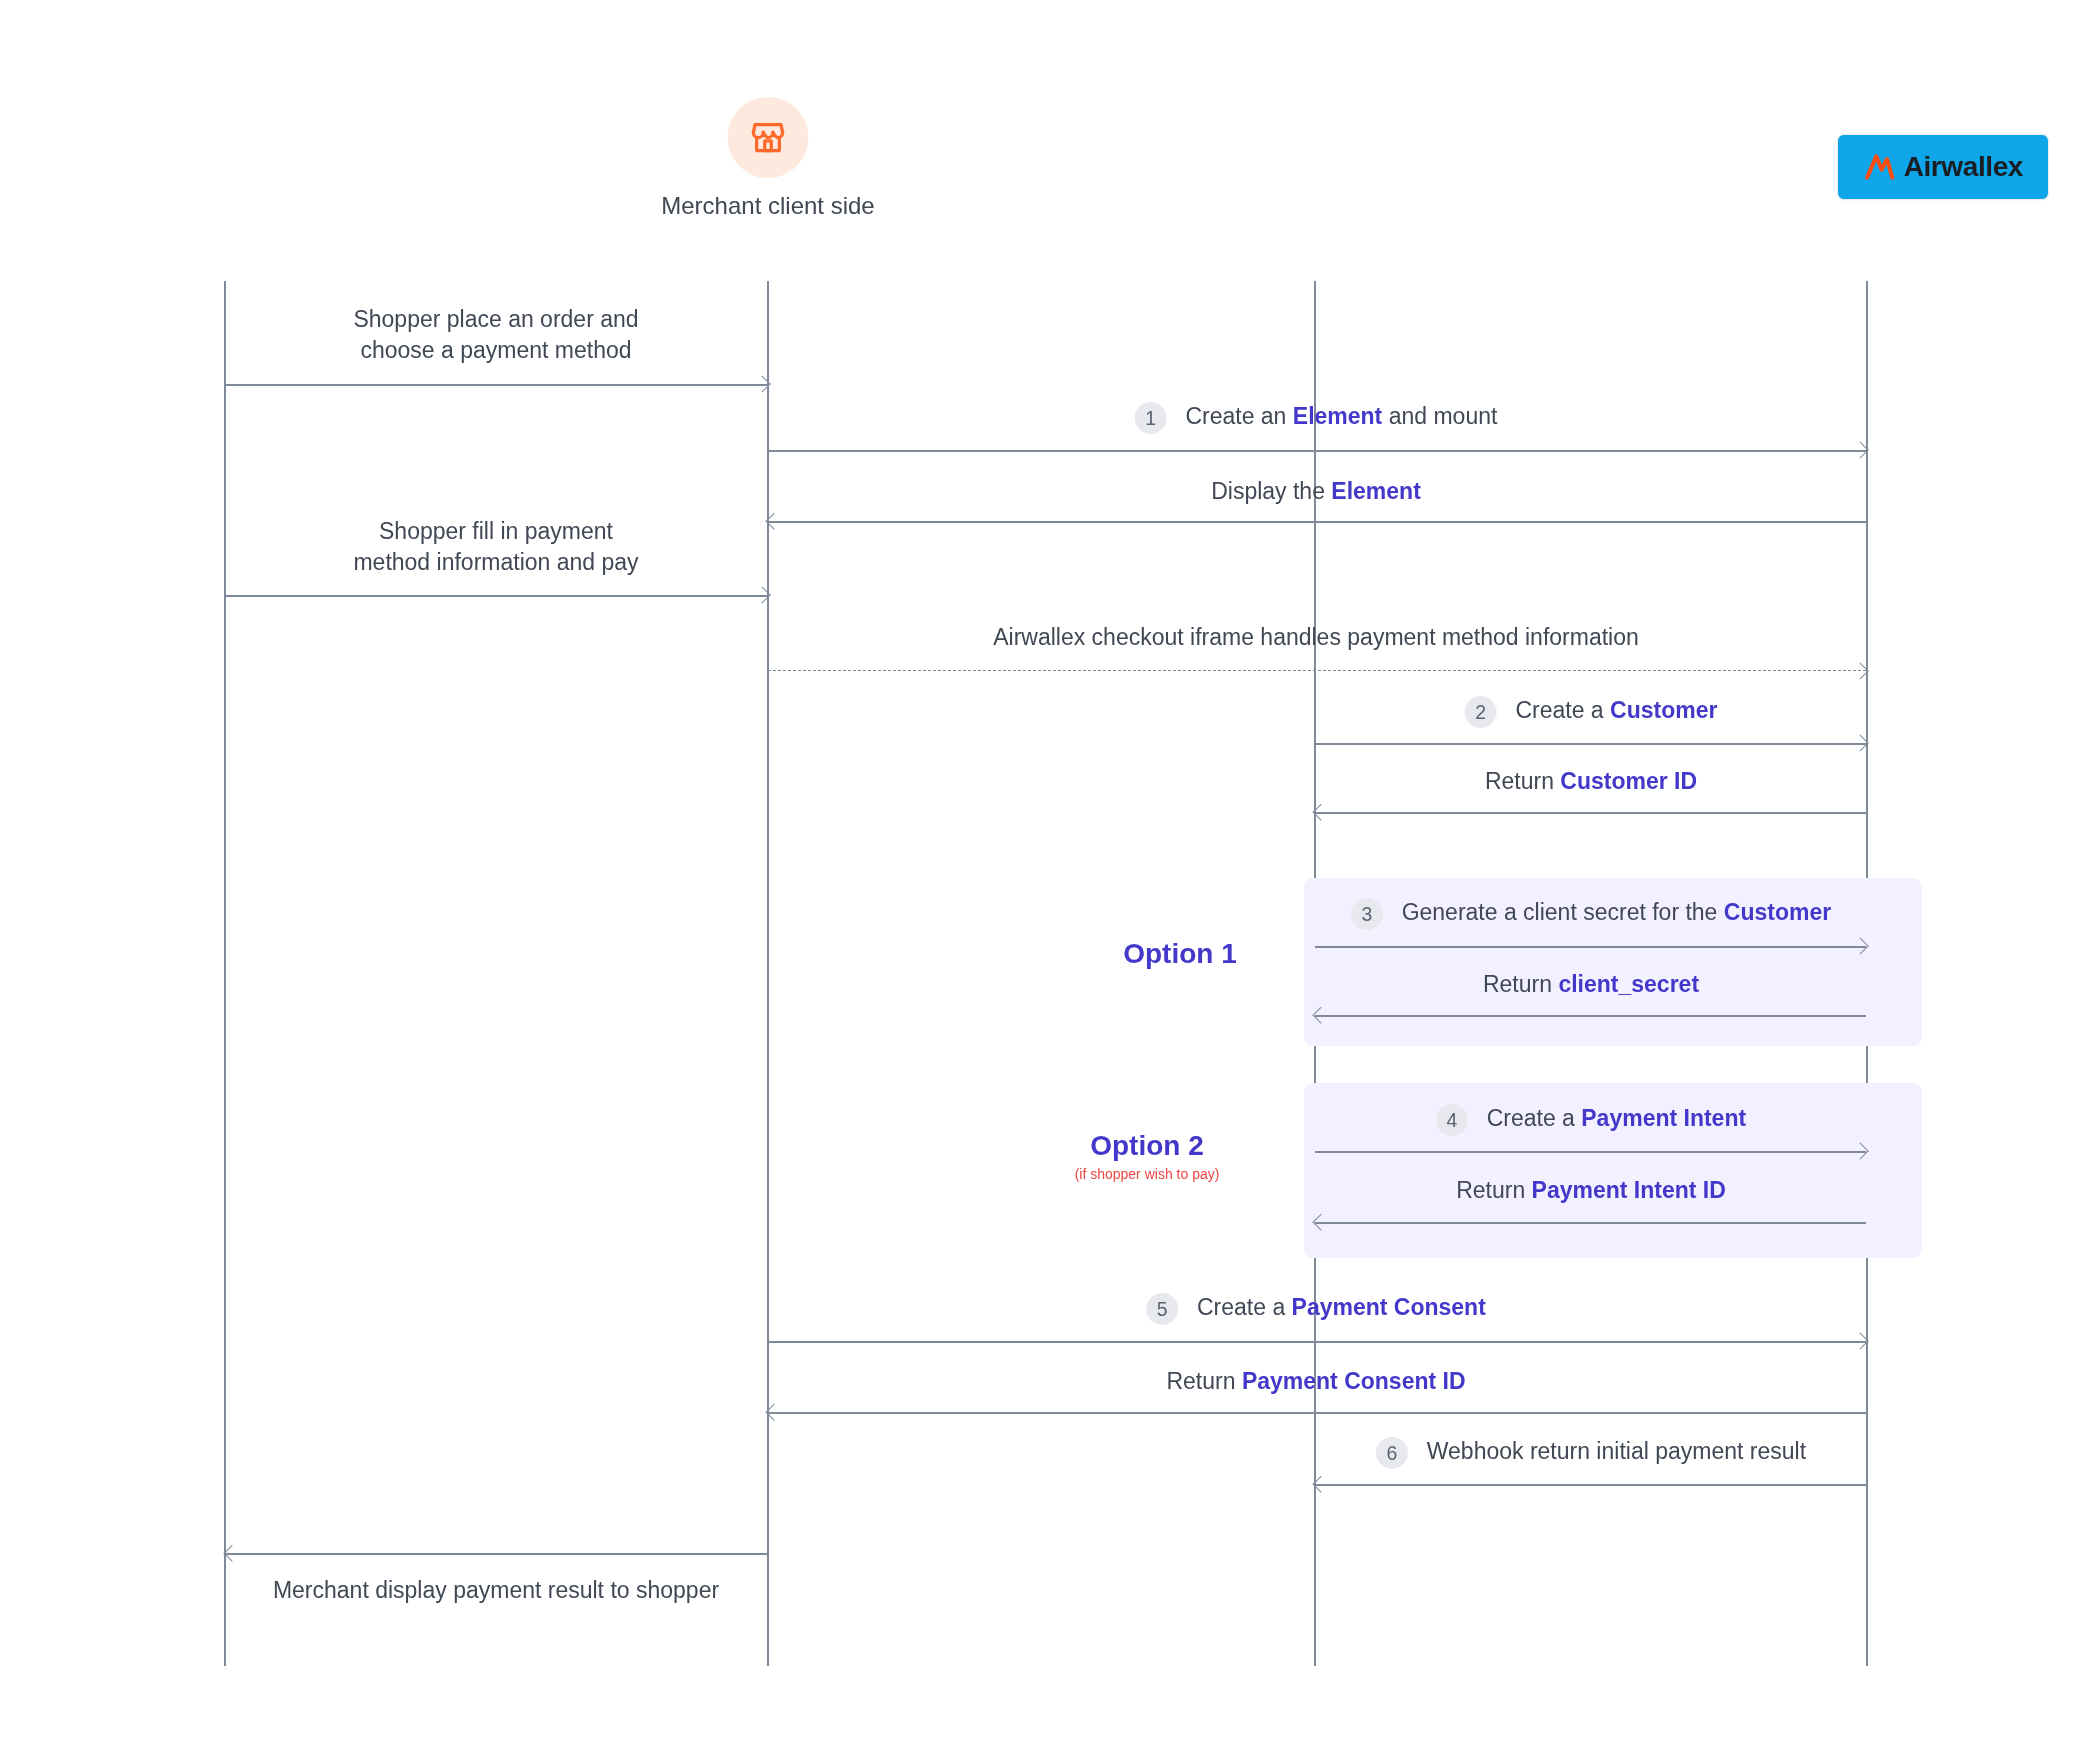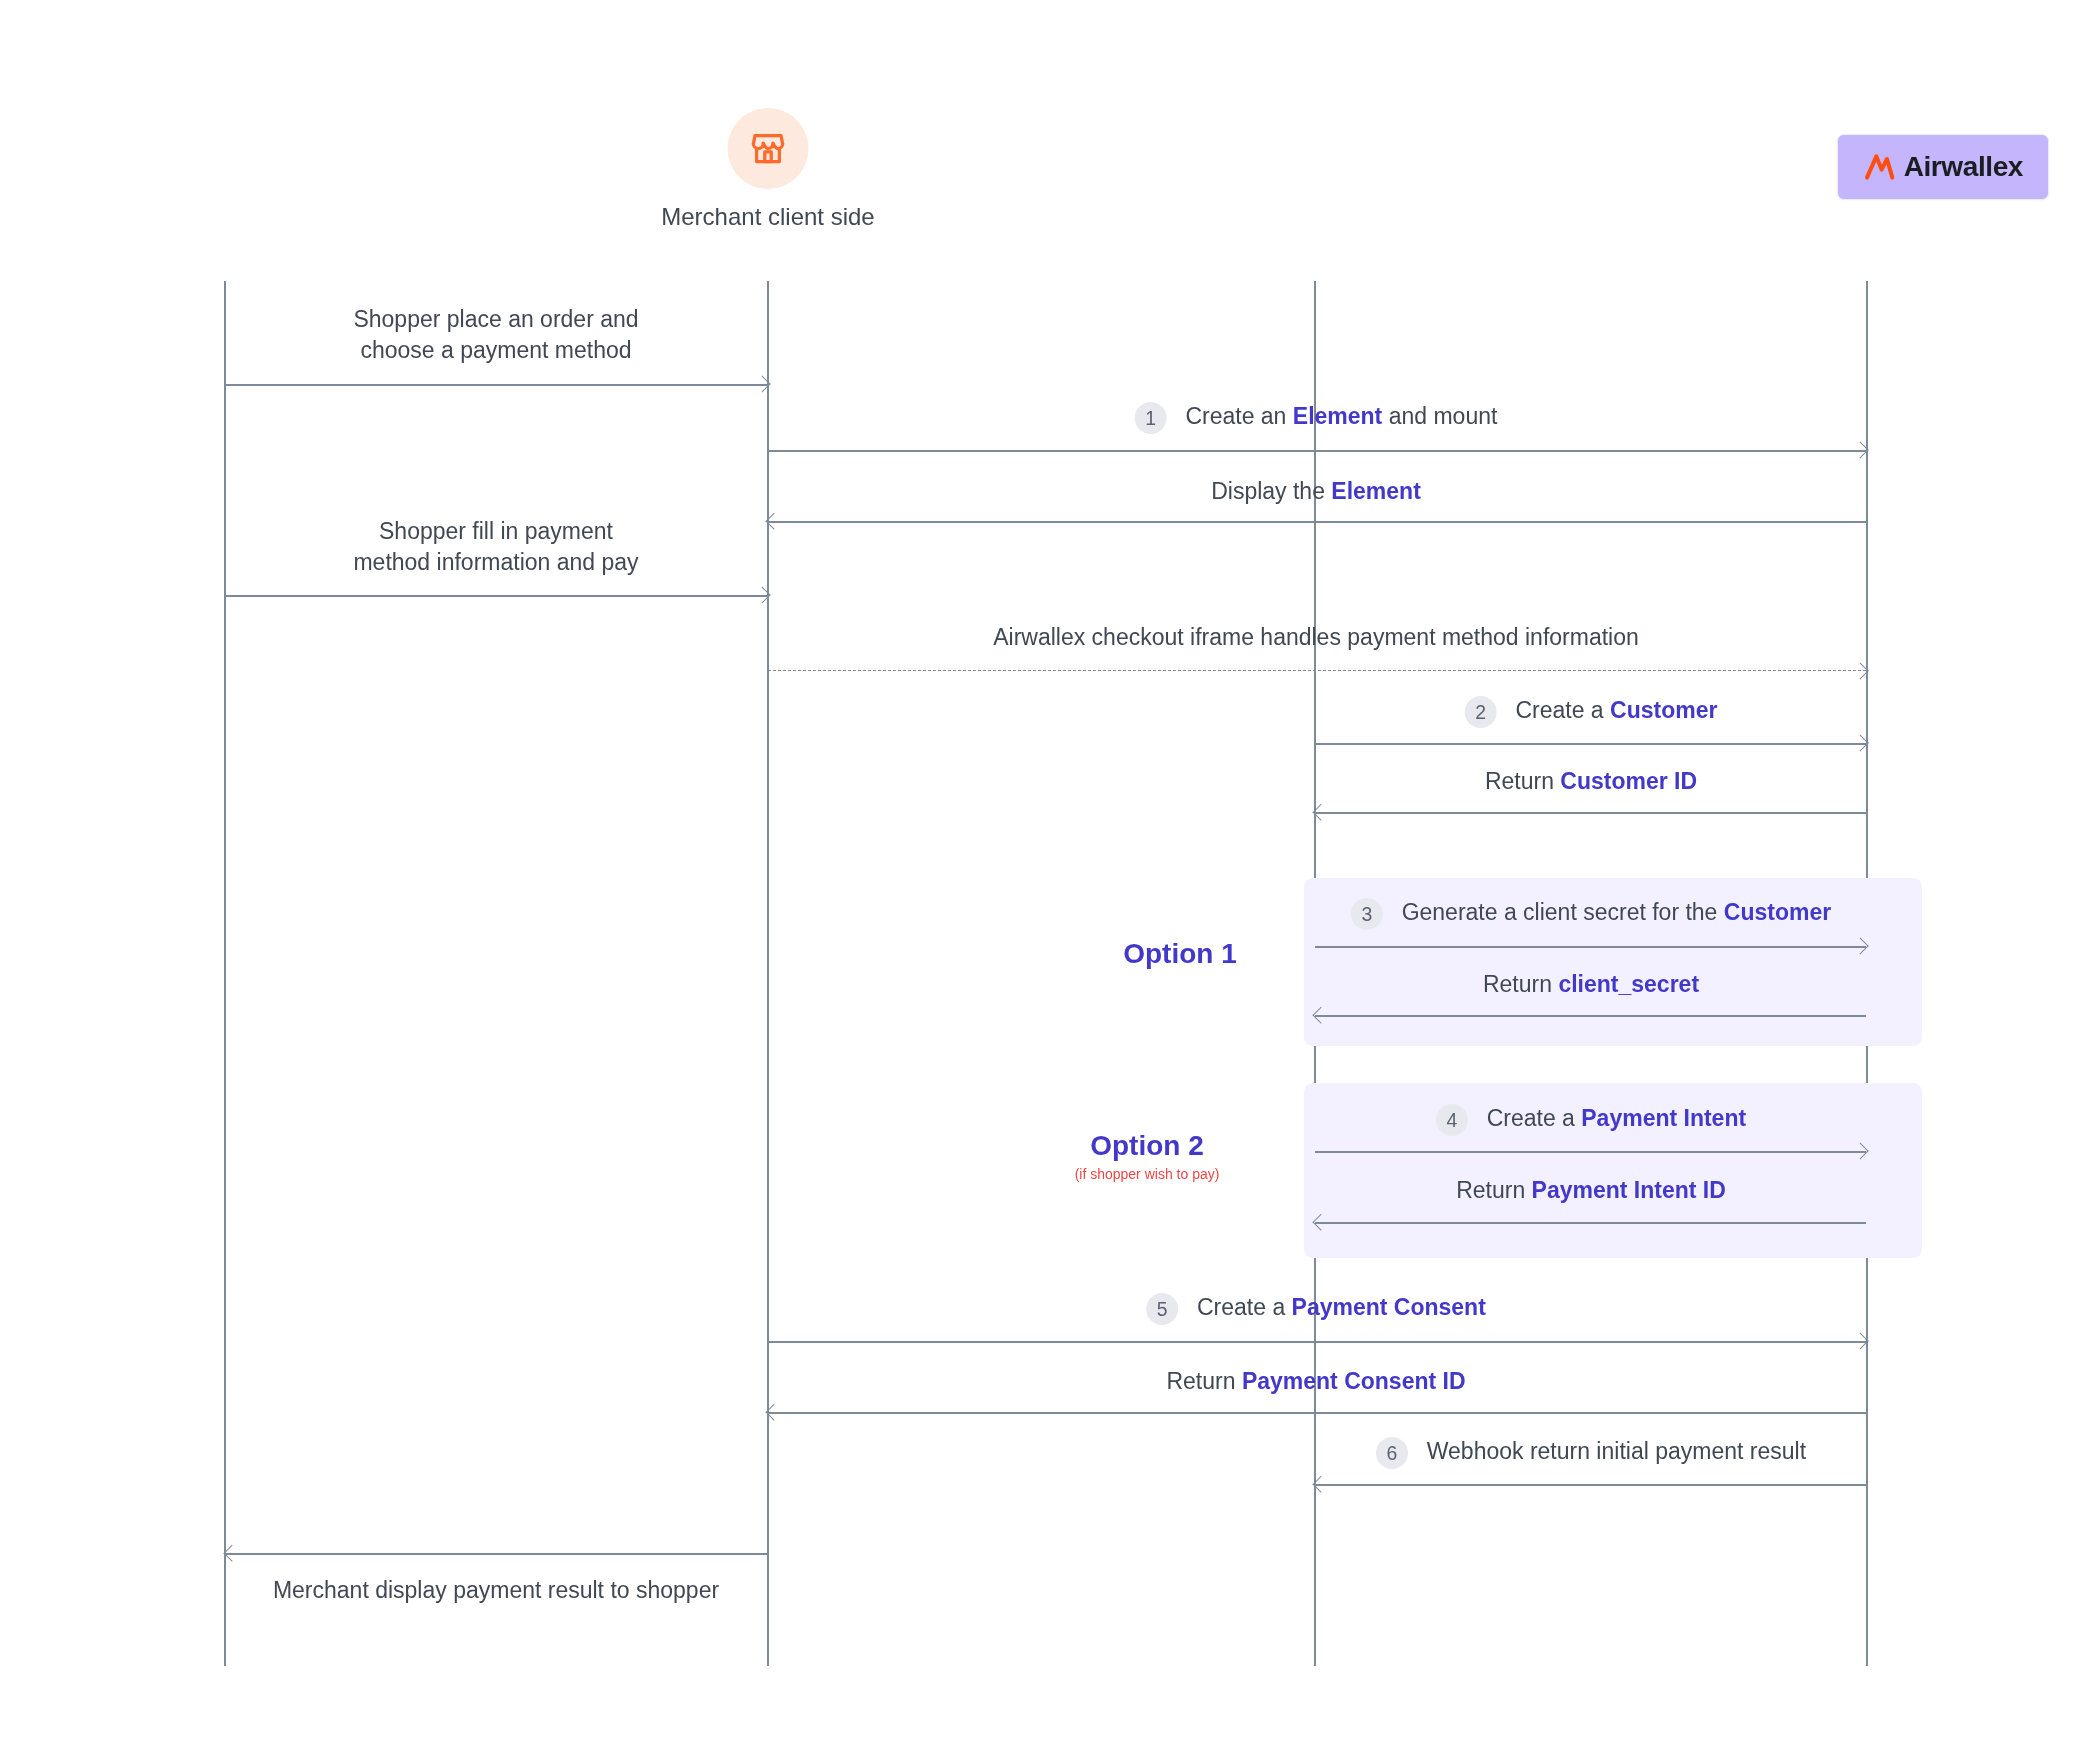--- a/index.html
+++ b/index.html
@@ -33,21 +33,21 @@
   }
   .actor-icon svg { stroke: #ff6a2a; }
   .actor-label {
     font-size: 24px;
     color: #404854;
   }
   .badge {
     position: absolute;
     top: 134px;
     right: 44px;
-    background: #c4b5fd;
+    background: #0ea5e9;
     border: 0.9px solid #eceef2;
     border-radius: 7px;
     padding: 16px 25px;
     display: flex;
     align-items: center;
     box-shadow: 0 0.9px 2.6px rgba(0,0,0,0.03);
   }
   .badge svg { margin-right: 8.8px; }
   .badge-text {
     font-size: 28px;
@@ -125,21 +125,21 @@
     background: #f3f1ff;
     border-radius: 8.8px;
   }
 </style>
 </head>
 <body>
 
 <div class="canvas">
 
 
-  <div class="actor-head" style="left:768px; top:108px;">
+  <div class="actor-head" style="left:768px; top:97px;">
     <div class="actor-icon">
       <svg width="39" height="39" viewBox="0 0 24 24" fill="none" stroke-width="2" stroke-linecap="round" stroke-linejoin="round">
         <path d="M3 9l1-5h16l1 5"></path>
           <path d="M3 9c0 1.5 1 3 3 3s3-1.5 3-3 1 3 3 3 3-1.5 3-3 1 3 3 3 3-1.5 3-3"></path>
         <path d="M5 12v8h14v-8"></path>
           <rect x="10" y="14" width="4" height="6"></rect>
       </svg>
     </div>
     <div class="actor-label">Merchant client side</div>
   </div>

